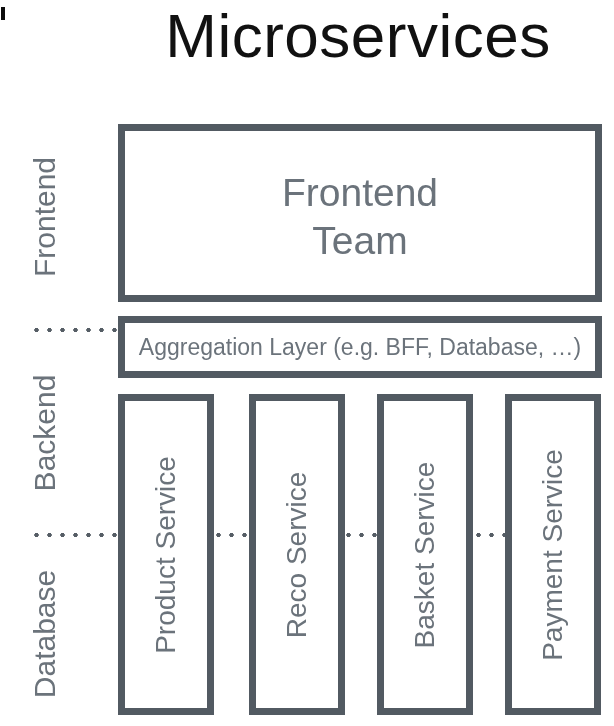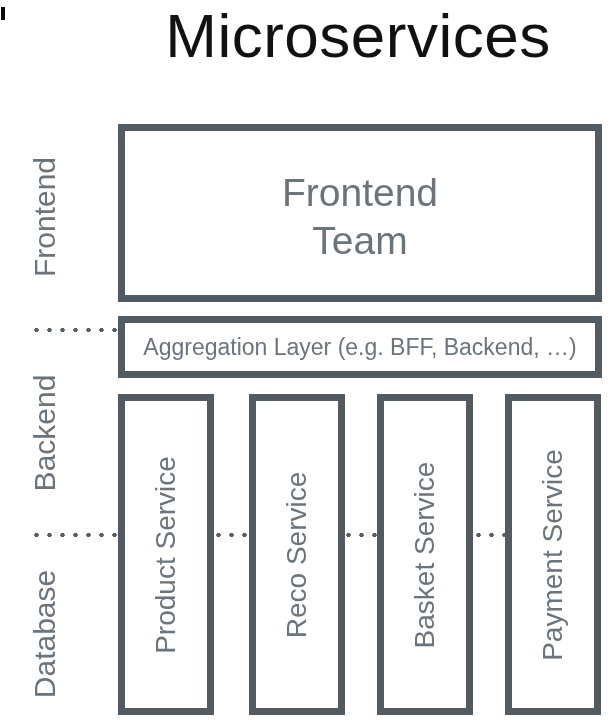--- a/index.html
+++ b/index.html
@@ -122,21 +122,21 @@
 
   <div class="dotted-line divider-1"></div>
   <div class="dotted-line divider-2"></div>
 
   <div class="box frontend-team-box">
     <div class="frontend-team-label">Frontend
 Team</div>
   </div>
 
   <div class="box aggregation-box">
-    <div class="aggregation-label">Aggregation Layer (e.g. BFF, Backend, …)</div>
+    <div class="aggregation-label">Aggregation Layer (e.g. BFF, Database, …)</div>
   </div>
 
   <div class="box service-box service-box-1">
     <div class="v-center-text">Product Service</div>
   </div>
 
   <div class="box service-box service-box-2">
     <div class="v-center-text">Reco Service</div>
   </div>
 

